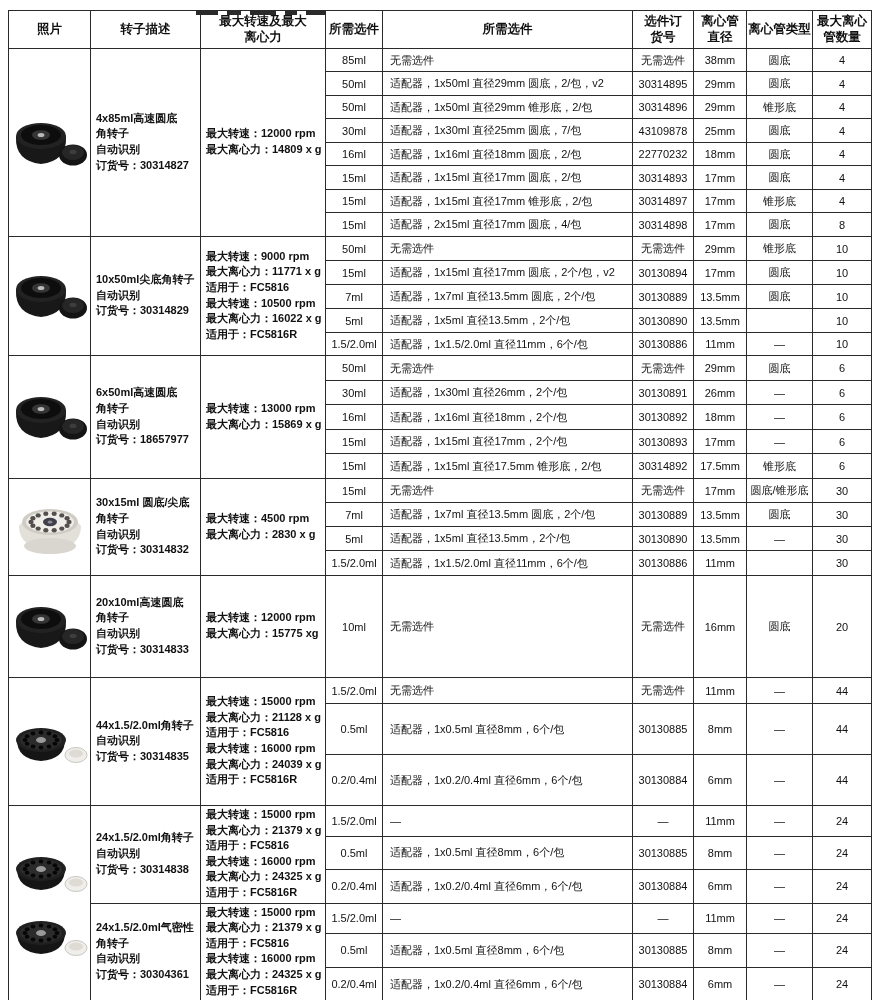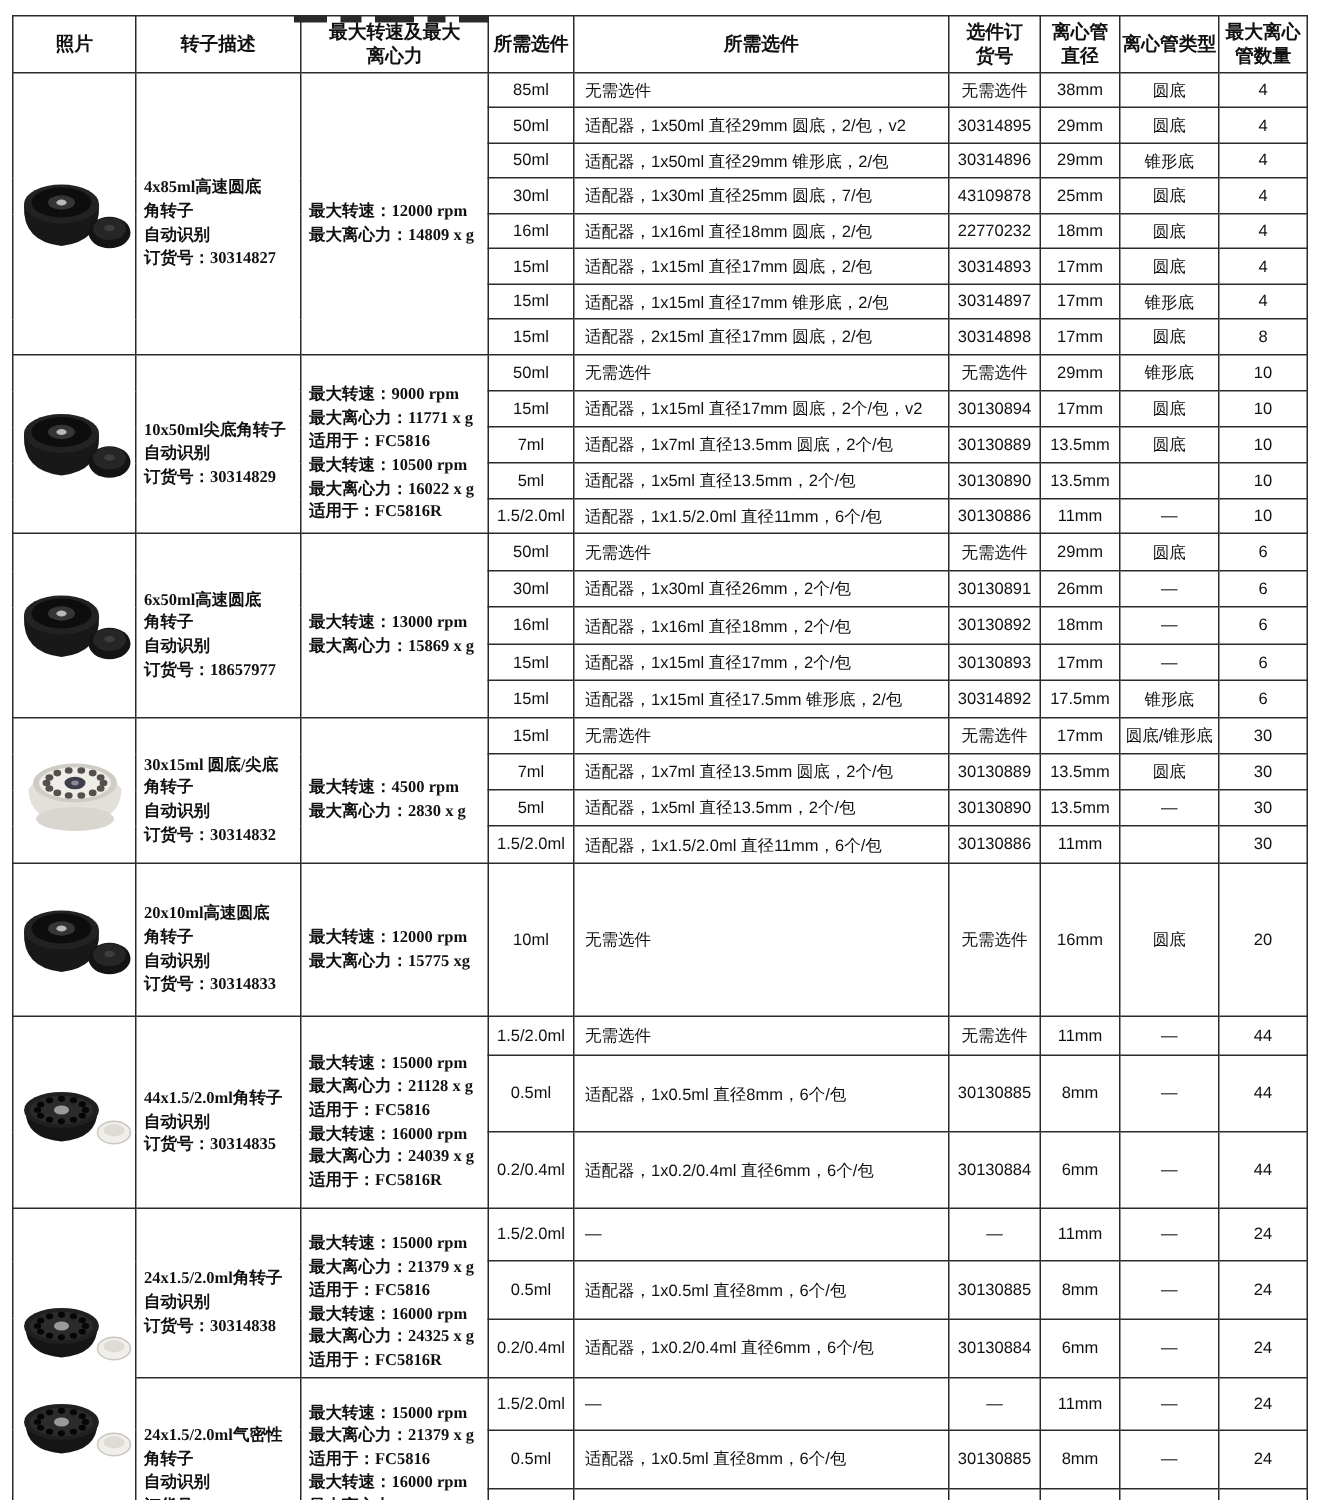--- a/index.html
+++ b/index.html
@@ -12,21 +12,21 @@
   .title-fragment span:nth-child(2){width:14px;}
   .title-fragment span:nth-child(3){width:26px;}
   .title-fragment span:nth-child(4){width:12px;}
   .title-fragment span:nth-child(5){width:20px;}
   table{border-collapse:collapse;table-layout:fixed;margin:10px 0 0 8px;width:863px;}
   th,td{border:1px solid #2a2a2a;font-size:11px;color:#111;padding:1px 3px;
         overflow:hidden;vertical-align:middle;}
   thead tr{height:38px;padding-left:39px;}
   th{font-weight:bold;font-size:12.5px;text-align:center;white-space:pre-line;line-height:1.25;padding:2px 1px;}
   td.center{text-align:center;}
-  .desc-cell,.specs-cell{white-space:pre-line;font-weight:600;line-height:1.42;padding:16px 2px 2px 5px;font-family:Liberation Serif, serif;}
+  .desc-cell,.specs-cell{white-space:pre-line;font-weight:600;line-height:1.42;padding:1px 2px 2px 5px;}
   .option-cell{text-align:left;padding-left:7px;}
   .photo-cell{padding:0;text-align:center;vertical-align:middle;background:#fff;}
   .rotor-photo{display:flex;align-items:center;justify-content:center;margin:6px auto;}
 </style>
 </head>
 <body>
 
 <div class="page">
   <div class="title-fragment">
     <span></span><span></span><span></span><span></span><span></span>
@@ -133,21 +133,21 @@
         <tr style="height: 23px;">
           <td class="center">15ml</td>
           <td class="option-cell">适配器，1x15ml 直径17mm 锥形底，2/包</td>
           <td class="center">30314897</td>
           <td class="center">17mm</td>
           <td class="center">锥形底</td>
           <td class="center">4</td>
         </tr>
         <tr style="height: 24px;">
           <td class="center">15ml</td>
-          <td class="option-cell">适配器，2x15ml 直径17mm 圆底，2/包</td>
+          <td class="option-cell">适配器，2x15ml 直径17mm 圆底，4/包</td>
           <td class="center">30314898</td>
           <td class="center">17mm</td>
           <td class="center">圆底</td>
           <td class="center">8</td>
         </tr>
         <tr style="height: 24px;">
           <td class="photo-cell" rowspan="5">
             <div class="rotor-photo">
               <svg width="78" height="64" viewBox="0 0 78 64">
                 <path d="M5 26 Q4 50 30 53 Q56 50 55 26 L48 16 L12 16 Z" fill="#181818"></path>

